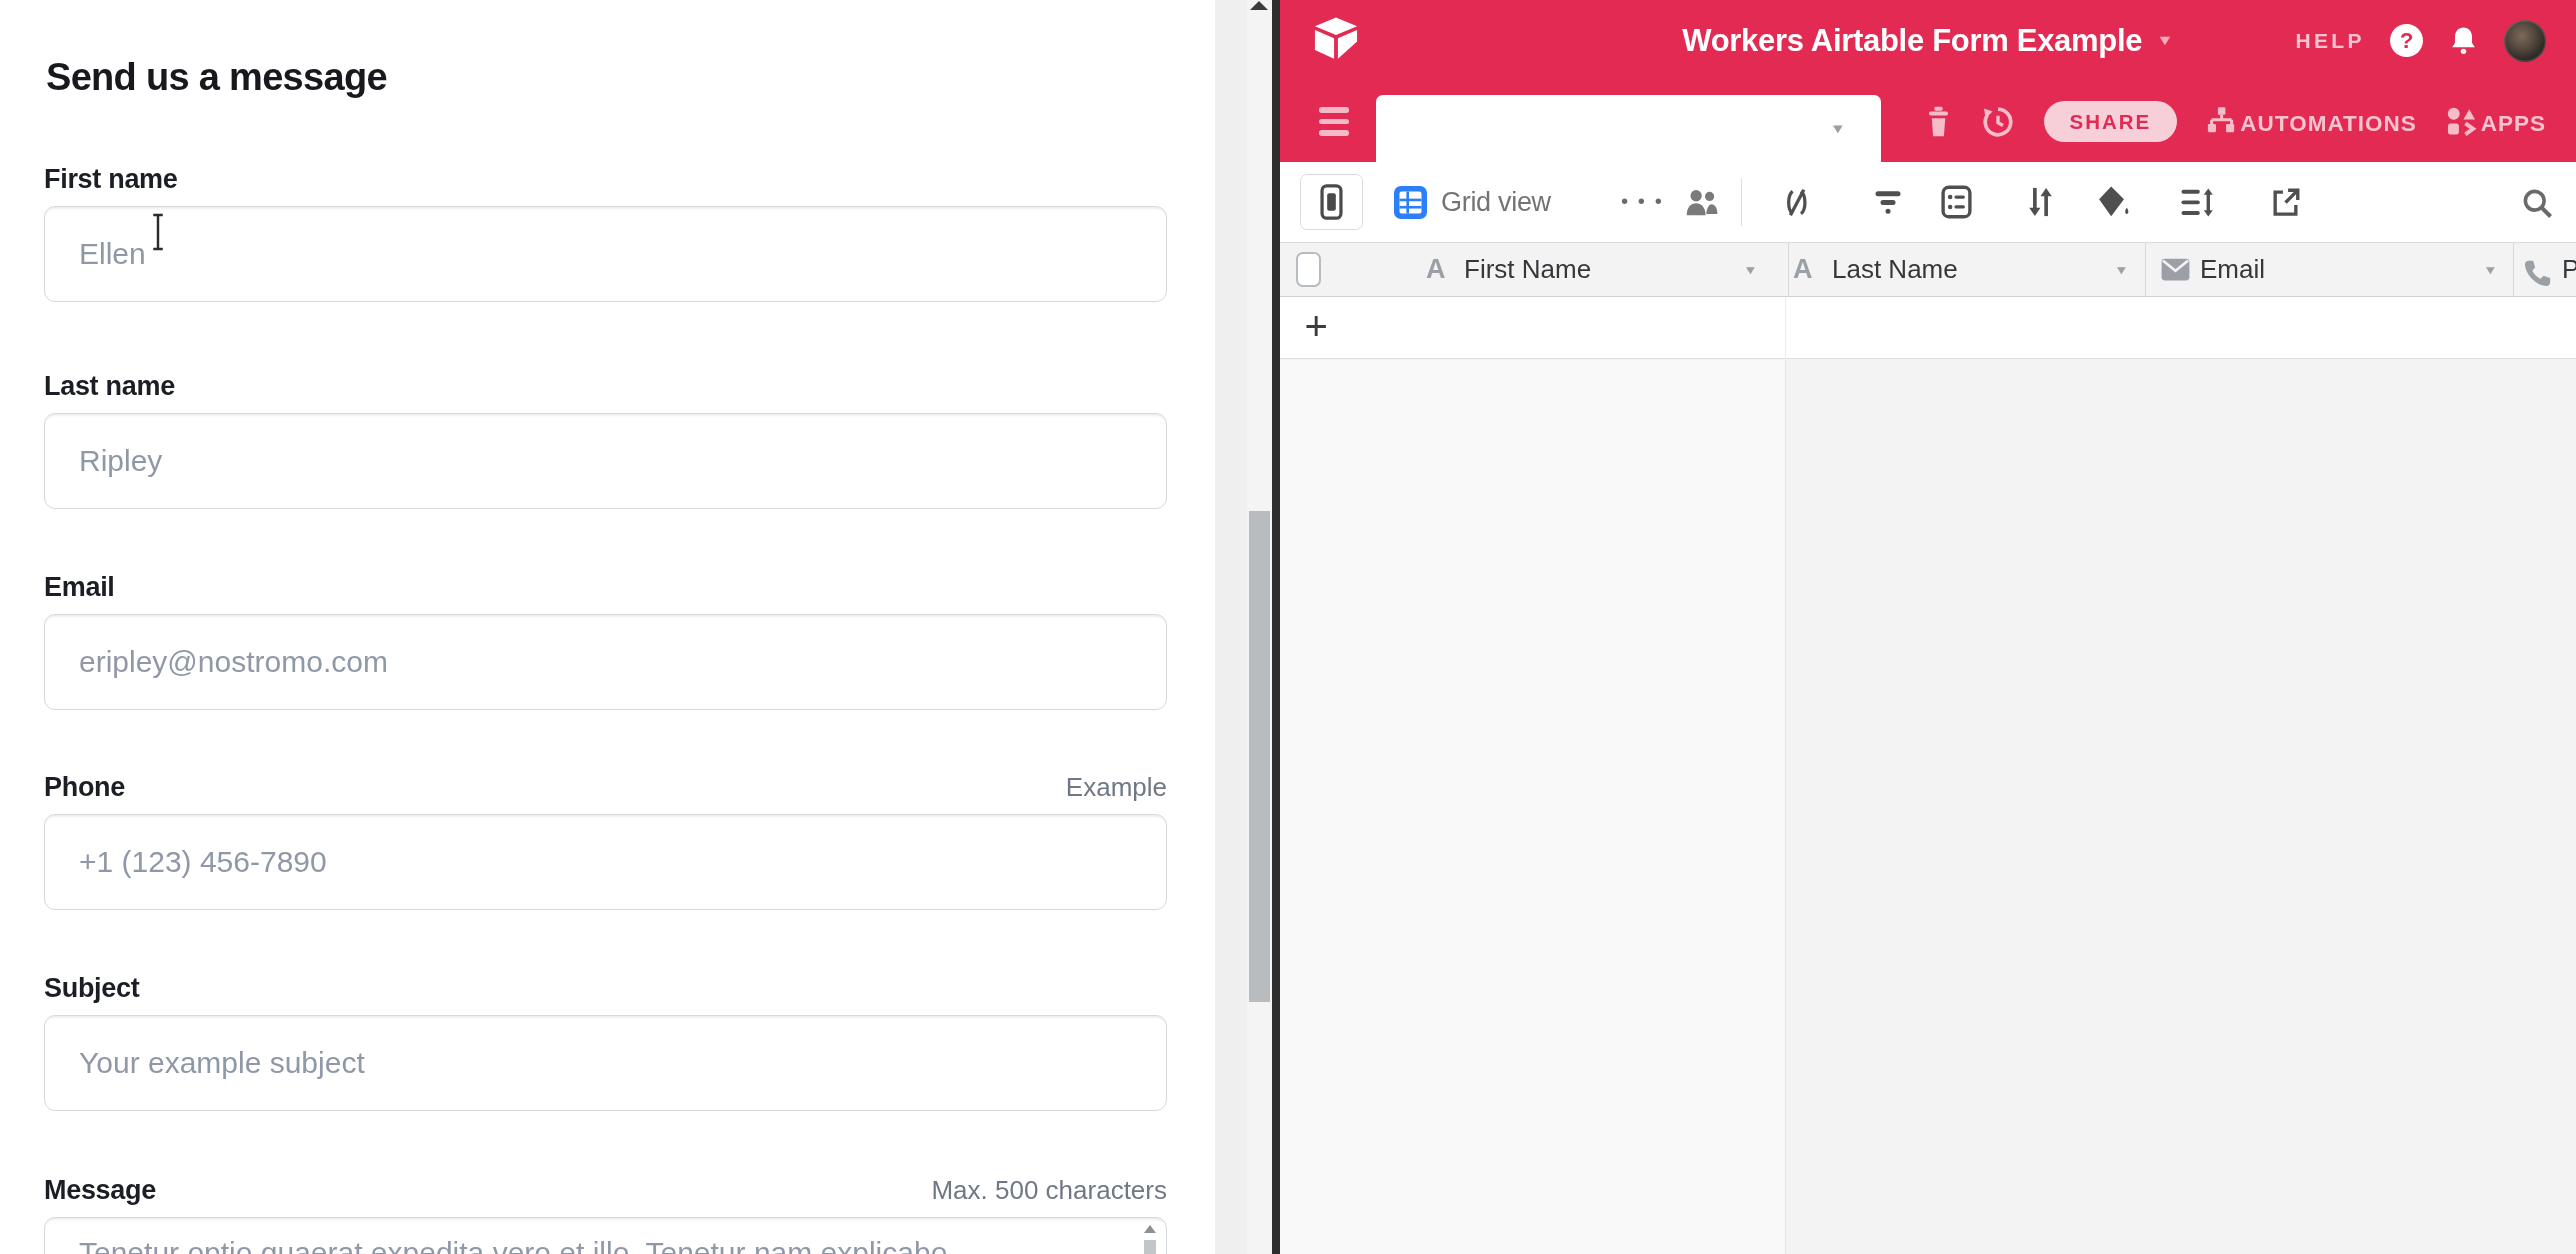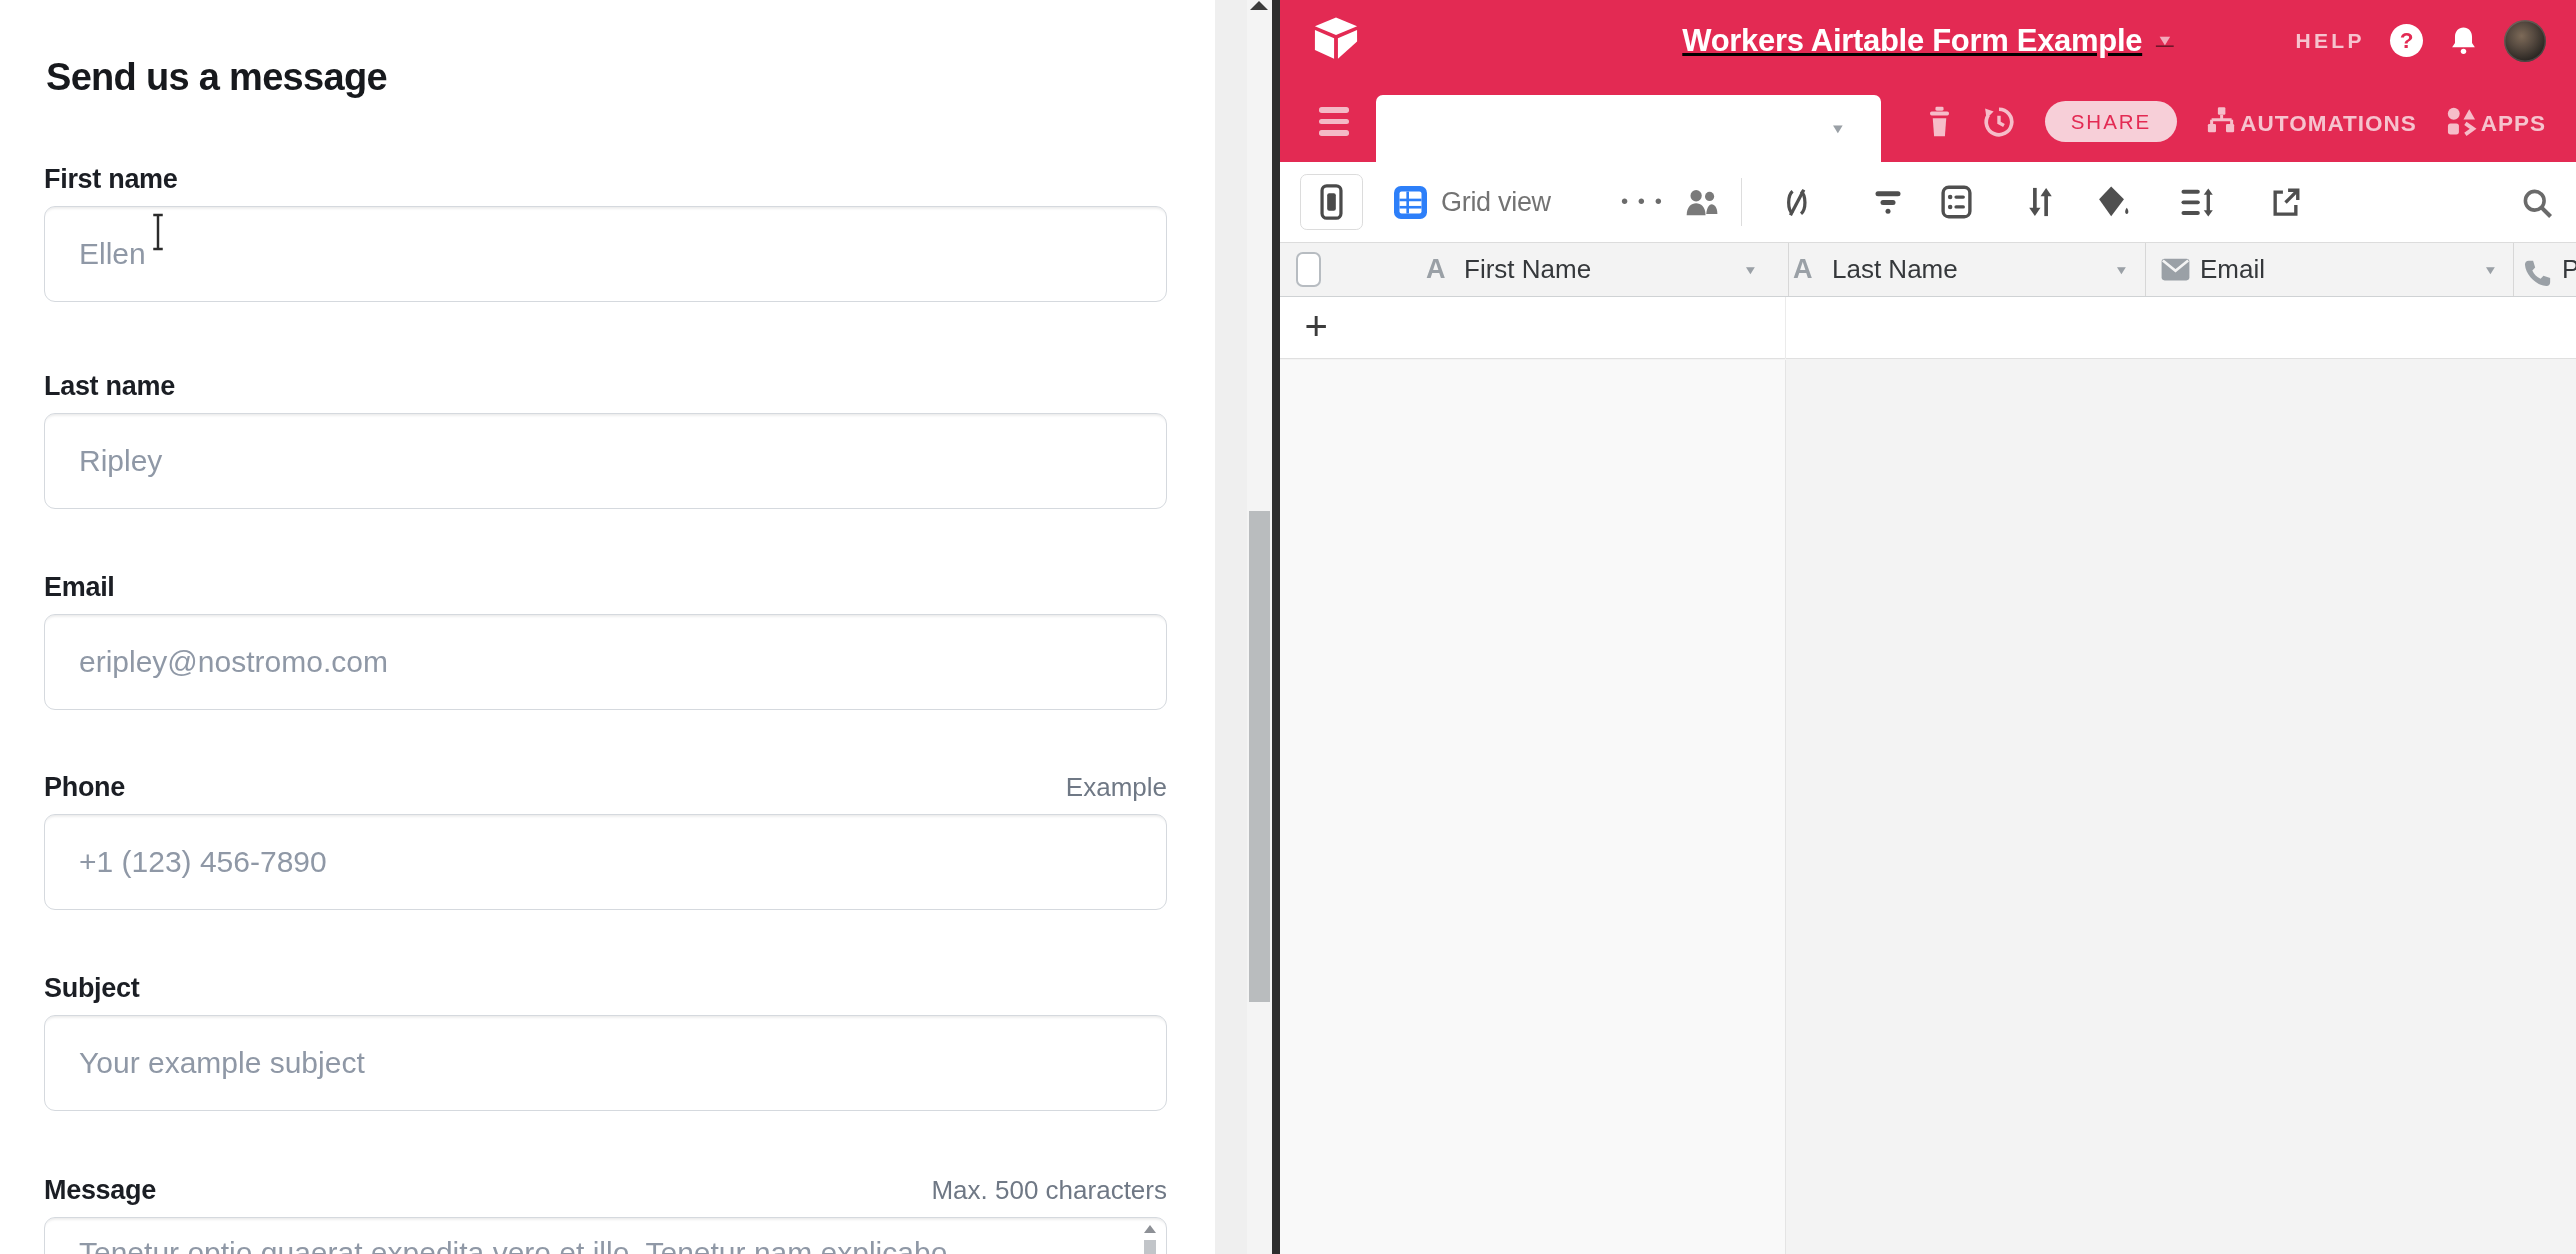--- a/index.html
+++ b/index.html
@@ -40,21 +40,21 @@
                   border-bottom:9.6px solid #3c3c3c; }
   .gutter-thumb { position:absolute; left:34px; top:511px; width:20.5px; height:491px; background:#b9bcbe; }
   .win-divider { position:absolute; left:1272px; top:0; width:9px; height:1255px; background:#2e2e2e; }
 
   
   .airtable-window { position:absolute; left:1280px; top:0; width:1296px; height:1255px;
                      background:#f3f3f3; overflow:hidden; }
   .at-topbar { position:absolute; left:0; top:0; width:100%; height:81px; background:#e32a53; }
   .at-logo { position:absolute; left:33px; top:16.4px; }
   .at-title-wrap { position:absolute; left:0; right:0; top:0; height:81px; display:flex;
-                   align-items:center; justify-content:center; gap:13.7px;text-decoration:underline; }
+                   align-items:center; justify-content:center; gap:13.7px; }
   .at-title { font-size:31px; font-weight:700; color:#ffffff; letter-spacing:-0.3px; }
   .at-title-caret { font-size:18px; color:#f3a9ba; transform:scaleY(0.8); }
   .tb-right { position:absolute; right:30px; top:0; height:81px; display:flex; align-items:center; gap:25px; }
   .help-label { font-size:21px; font-weight:600; letter-spacing:3.4px; color:#f6c3ce; }
   .qmark { width:33px; height:33px; border-radius:50%; background:#fff; color:#e32a53;
            font-size:22.5px; font-weight:700; display:flex; align-items:center; justify-content:center; }
   .avatar { width:42px; height:42px; border-radius:50%;
             background:radial-gradient(circle at 42% 38%, #7d6a58 0%, #564a40 35%, #2b2723 70%, #121212 100%);
             box-shadow:inset 0 0 0 1.4px rgba(255,255,255,0.15); }
 
@@ -62,21 +62,21 @@
   .hamburger { position:absolute; left:39px; top:26px; width:30px; display:flex; flex-direction:column; gap:6.1px; }
   .hamburger span { display:block; width:30px; height:5.5px; border-radius:2.7px; background:#f4b9c6; }
   .table-tab { position:absolute; left:96px; top:14.3px; width:505px; height:67px; background:#fff;
                border-radius:6.8px 6.8px 0 0; }
   .table-tab-label { position:absolute; left:41px; top:0; line-height:67px; font-size:27px;
                      font-weight:700; color:#2e2e2e; letter-spacing:-0.3px; }
   .table-tab-caret { position:absolute; right:35px; top:0; line-height:67px; font-size:16.4px;
                      color:#9aa0a6; transform:scaleY(0.8); }
   .tab-right { position:absolute; right:30px; top:0; height:81px; display:flex; align-items:center; gap:29px; }
   .share-pill { height:41px; padding:0 26px; border-radius:20.5px; background:#f7cfd8; display:flex;
-                align-items:center; font-size:20.5px; font-weight:400; letter-spacing:2px; color:#e32a53; }
+                align-items:center; font-size:20.5px; font-weight:700; letter-spacing:2px; color:#e32a53; }
   .pink-group { display:flex; align-items:flex-end; gap:4px; }
   .pink-label { font-size:22.5px; font-weight:700; letter-spacing:1px; color:#f6c3ce; }
 
   .at-toolbar { position:absolute; left:0; top:162px; width:100%; height:81px; background:#fff;
                 border-bottom:0.7px solid #ededed; }
   .toggle-btn { position:absolute; left:20px; top:11.6px; width:63px; height:56px; border:1.4px solid #dcdcdc;
                 border-radius:6.8px; display:flex; align-items:center; justify-content:center; background:#fff; }
   .gridview-label { position:absolute; left:161px; top:0; line-height:81px; font-size:27px;
                     font-weight:500; color:#737373; letter-spacing:-0.3px; }
   .ellipsis-icon { position:absolute; left:341px; top:0; line-height:78px; font-size:20.5px;

